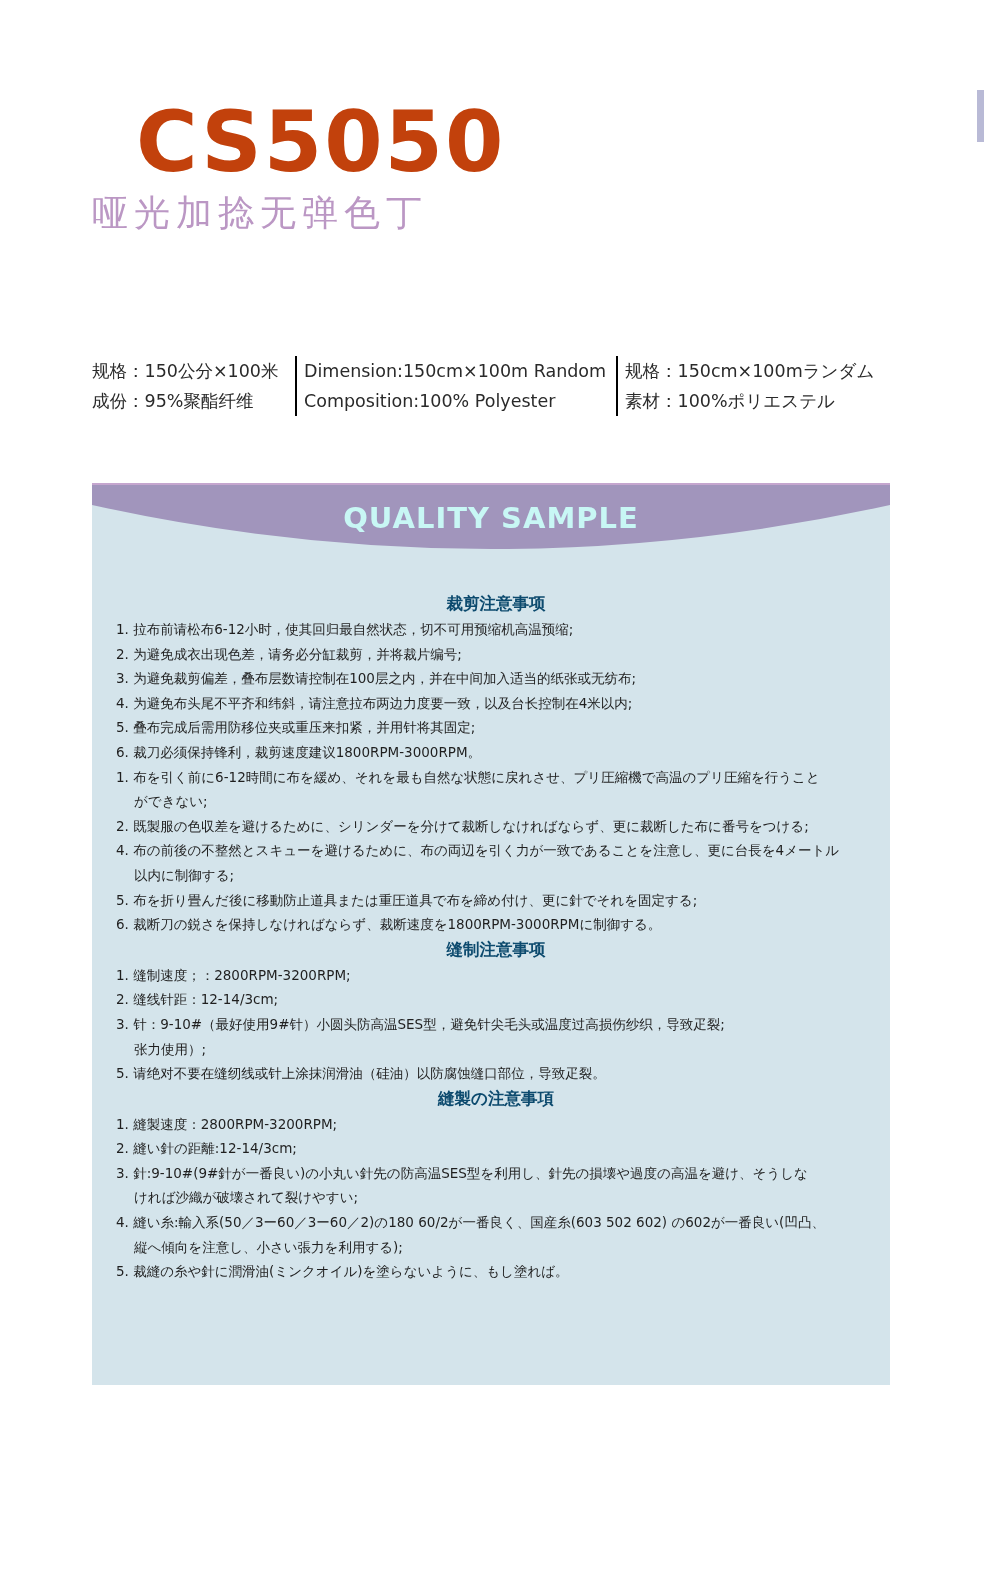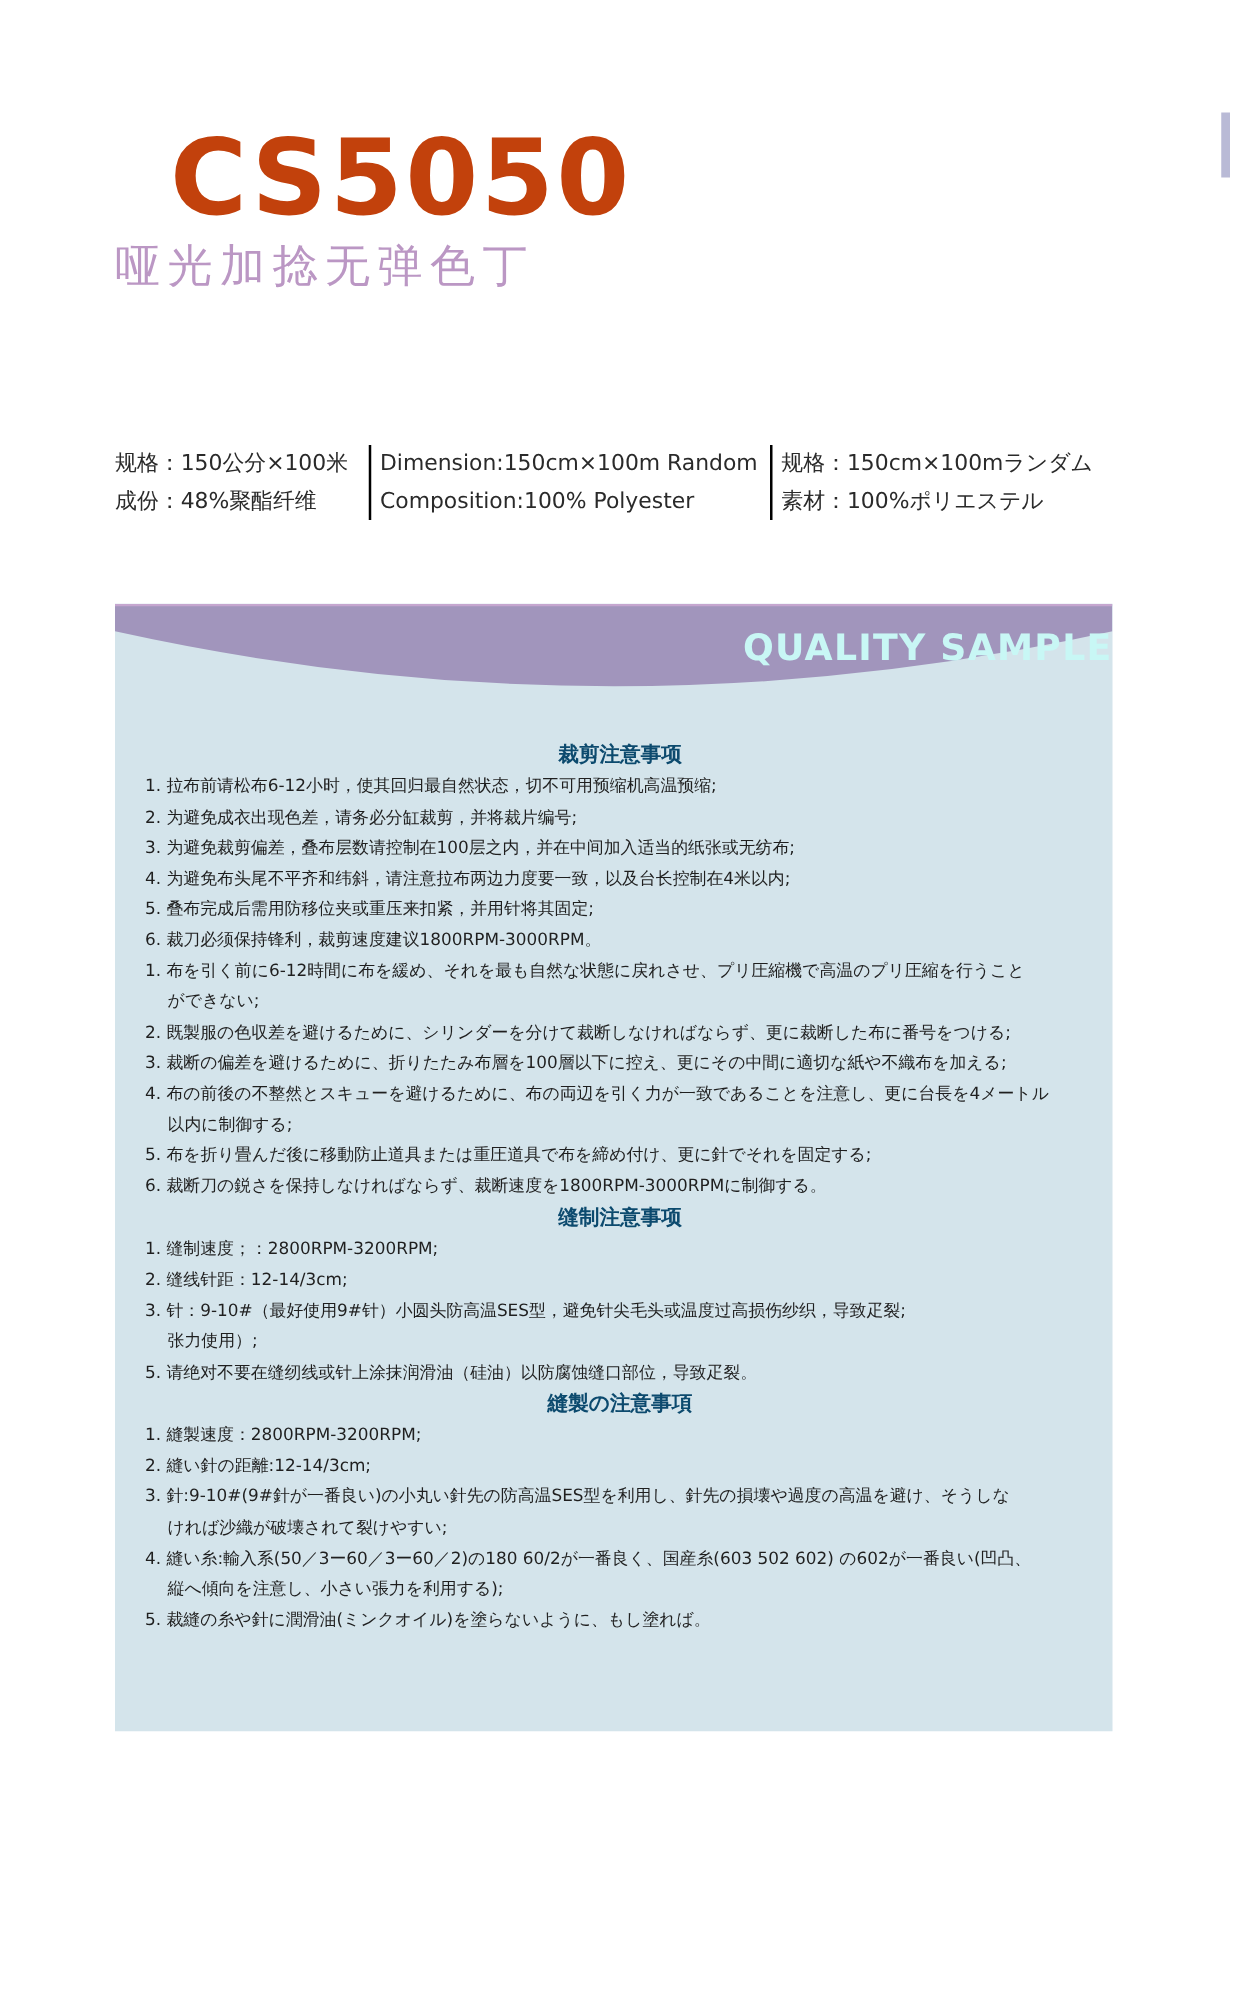--- a/index.html
+++ b/index.html
@@ -12,40 +12,40 @@
                   letter-spacing: 6px; line-height: 1; font-family: Liberation Mono, monospace; }
   .specs { position: absolute; top: 316px; left: 92px; display: flex; font-size: 17.5px; line-height: 30px; color: #2a2a2a; }
   .spec-col { white-space: nowrap; margin-top: 40px; }
   .spec-col.bordered { border-left: 2px solid #000000; padding-left: 7px; }
   .spec-col.c1 { width: 203px; }
   .spec-col.c2 { width: 312px; margin-left: 0; }
   .spec-col.c3 { width: 280px; }
 
   .panel { position: absolute; left: 92px; top: 483px; width: 798px; height: 902px; background: #d4e4eb; overflow: hidden; }
   .panel-header { position: absolute; left: 0; top: 0; width: 798px; height: 80px; }
-  .panel-title { position: absolute; left: 0; width: 798px; top: 18px; text-align: right;
+  .panel-title { position: absolute; left: 0; width: 798px; top: 18px; text-align: center;
                  font-family: "DejaVu Sans", sans-serif; font-weight: bold; font-size: 29px;
                  color: #c8f7f5; letter-spacing: 1px; }
   .panel-body { position: absolute; left: 24px; top: 108px; width: 760px; font-size: 13.5px; color: #1f1f1f; }
   .section-title { text-align: center; font-weight: bold; font-size: 16.5px; color: #0c4a6e; line-height: 26px; }
   .item { line-height: 24.6px; white-space: nowrap; }
   .item .cont { display: block; padding-left: 18px; }
 </style>
 </head>
 <body>
 
 <div class="side-tab"></div>
 
 <div class="product-code">CS5050</div>
 <div class="product-name">哑光加捻无弹色丁</div>
 
 <div class="specs">
   <div class="spec-col c1">
     <div>规格：150公分×100米</div>
-    <div>成份：48%聚酯纤维</div>
+    <div>成份：95%聚酯纤维</div>
   </div>
   <div class="spec-col c2 bordered">
     <div>Dimension:150cm×100m Random</div>
     <div>Composition:100% Polyester</div>
   </div>
   <div class="spec-col c3 bordered">
     <div>规格：150cm×100mランダム</div>
     <div>素材：100%ポリエステル</div>
   </div>
 </div>
@@ -60,21 +60,20 @@
   <div class="panel-body" id="panel-body">
       <div class="section-title">裁剪注意事项</div>
       <div class="item"><span>1. 拉布前请松布6-12小时，使其回归最自然状态，切不可用预缩机高温预缩;</span></div>
       <div class="item"><span>2. 为避免成衣出现色差，请务必分缸裁剪，并将裁片编号;</span></div>
       <div class="item"><span>3. 为避免裁剪偏差，叠布层数请控制在100层之内，并在中间加入适当的纸张或无纺布;</span></div>
       <div class="item"><span>4. 为避免布头尾不平齐和纬斜，请注意拉布两边力度要一致，以及台长控制在4米以内;</span></div>
       <div class="item"><span>5. 叠布完成后需用防移位夹或重压来扣紧，并用针将其固定;</span></div>
       <div class="item"><span>6. 裁刀必须保持锋利，裁剪速度建议1800RPM-3000RPM。</span></div>
       <div class="item"><span>1. 布を引く前に6-12時間に布を緩め、それを最も自然な状態に戻れさせ、プリ圧縮機で高温のプリ圧縮を行うこと</span><span class="cont">ができない;</span></div>
       <div class="item"><span>2. 既製服の色収差を避けるために、シリンダーを分けて裁断しなければならず、更に裁断した布に番号をつける;</span></div>
-      <div class="item"><span>3. 裁断の偏差を避けるために、折りたたみ布層を100層以下に控え、更にその中間に適切な紙や不織布を加える;</span></div>
       <div class="item"><span>4. 布の前後の不整然とスキューを避けるために、布の両辺を引く力が一致であることを注意し、更に台長を4メートル</span><span class="cont">以内に制御する;</span></div>
       <div class="item"><span>5. 布を折り畳んだ後に移動防止道具または重圧道具で布を締め付け、更に針でそれを固定する;</span></div>
       <div class="item"><span>6. 裁断刀の鋭さを保持しなければならず、裁断速度を1800RPM-3000RPMに制御する。</span></div>
       <div class="section-title">缝制注意事项</div>
       <div class="item"><span>1. 缝制速度；：2800RPM-3200RPM;</span></div>
       <div class="item"><span>2. 缝线针距：12-14/3cm;</span></div>
       <div class="item"><span>3. 针：9-10#（最好使用9#针）小圆头防高温SES型，避免针尖毛头或温度过高损伤纱织，导致疋裂;</span></div>
       <div class="item"><span class="cont">张力使用）;</span></div>
       <div class="item"><span>5. 请绝对不要在缝纫线或针上涂抹润滑油（硅油）以防腐蚀缝口部位，导致疋裂。</span></div>
       <div class="section-title">縫製の注意事項</div>

